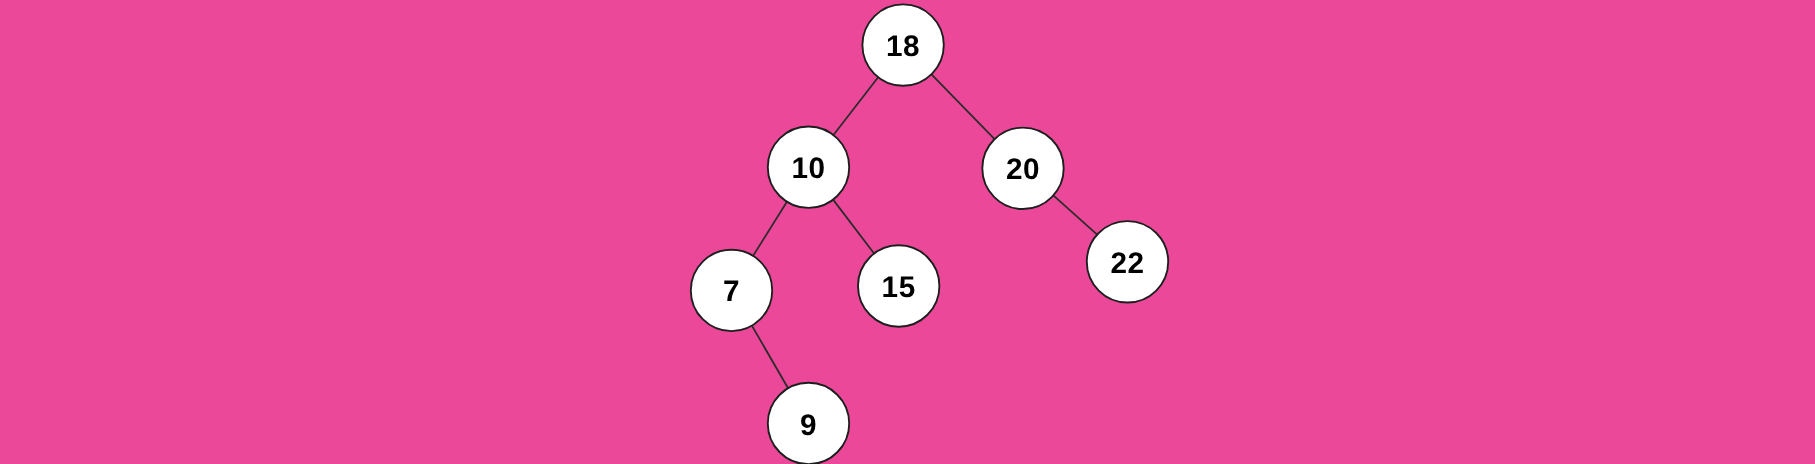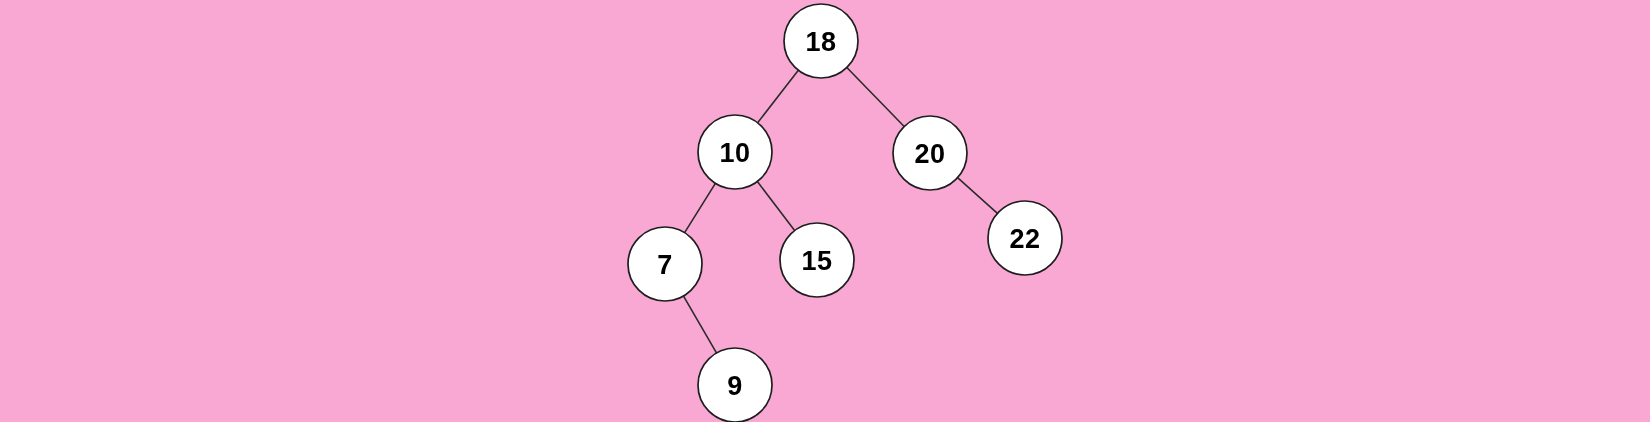--- a/index.html
+++ b/index.html
@@ -10,21 +10,21 @@
   body {
     width: 1650px;
     height: 422px;
     overflow: hidden;
     font-family: "Liberation Sans", sans-serif;
   }
   #tree-canvas {
     position: relative;
     width: 1650px;
     height: 422px;
-    background: #f9a8d4;
+    background: #ec4899;
   }
   svg.tree-svg {
     position: absolute;
     top: 0;
     left: 0;
     width: 1650px;
     height: 422px;
     display: block;
   }
   .edge-line {

